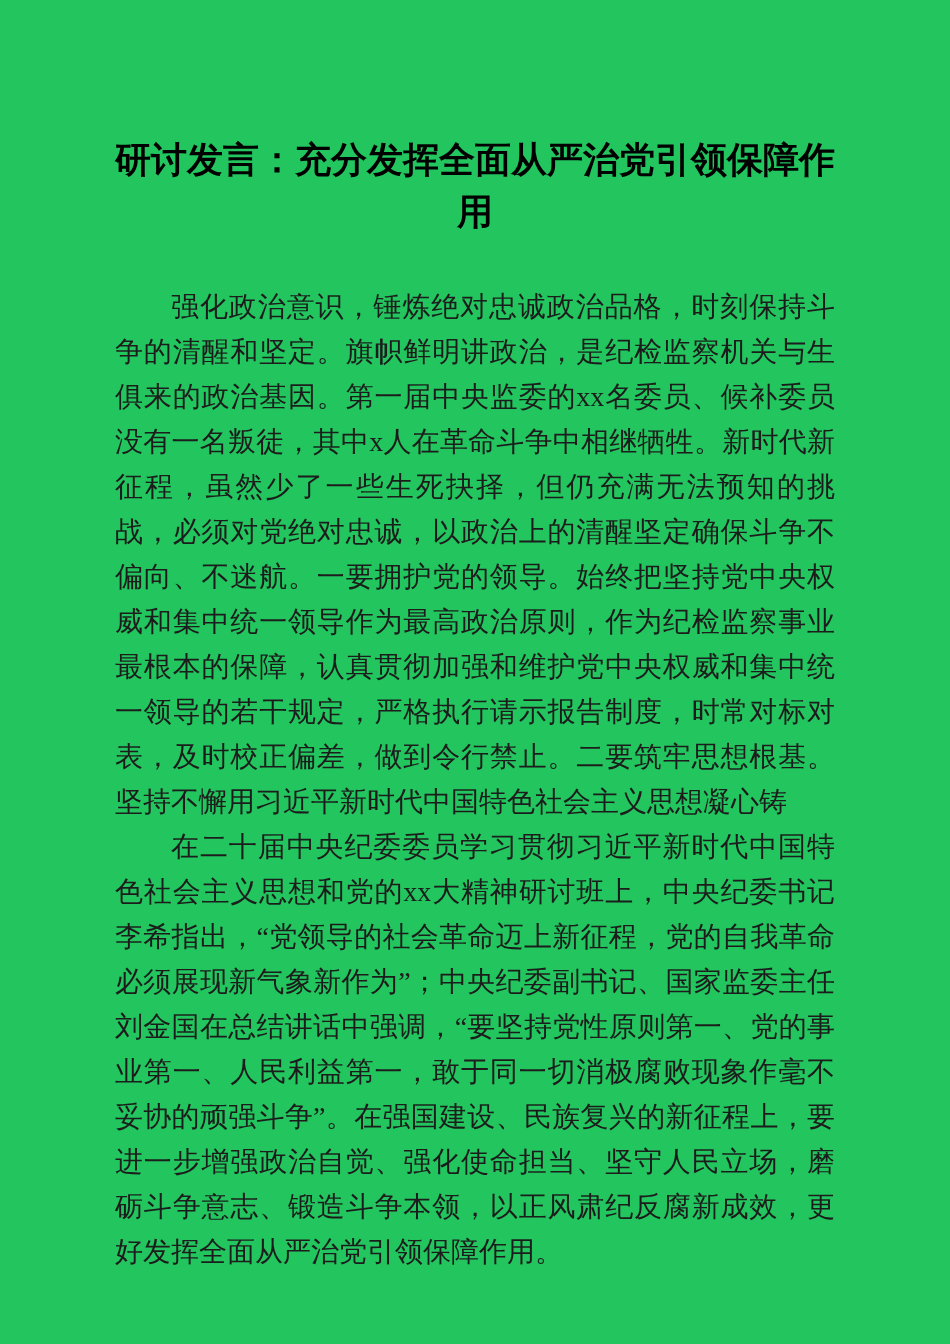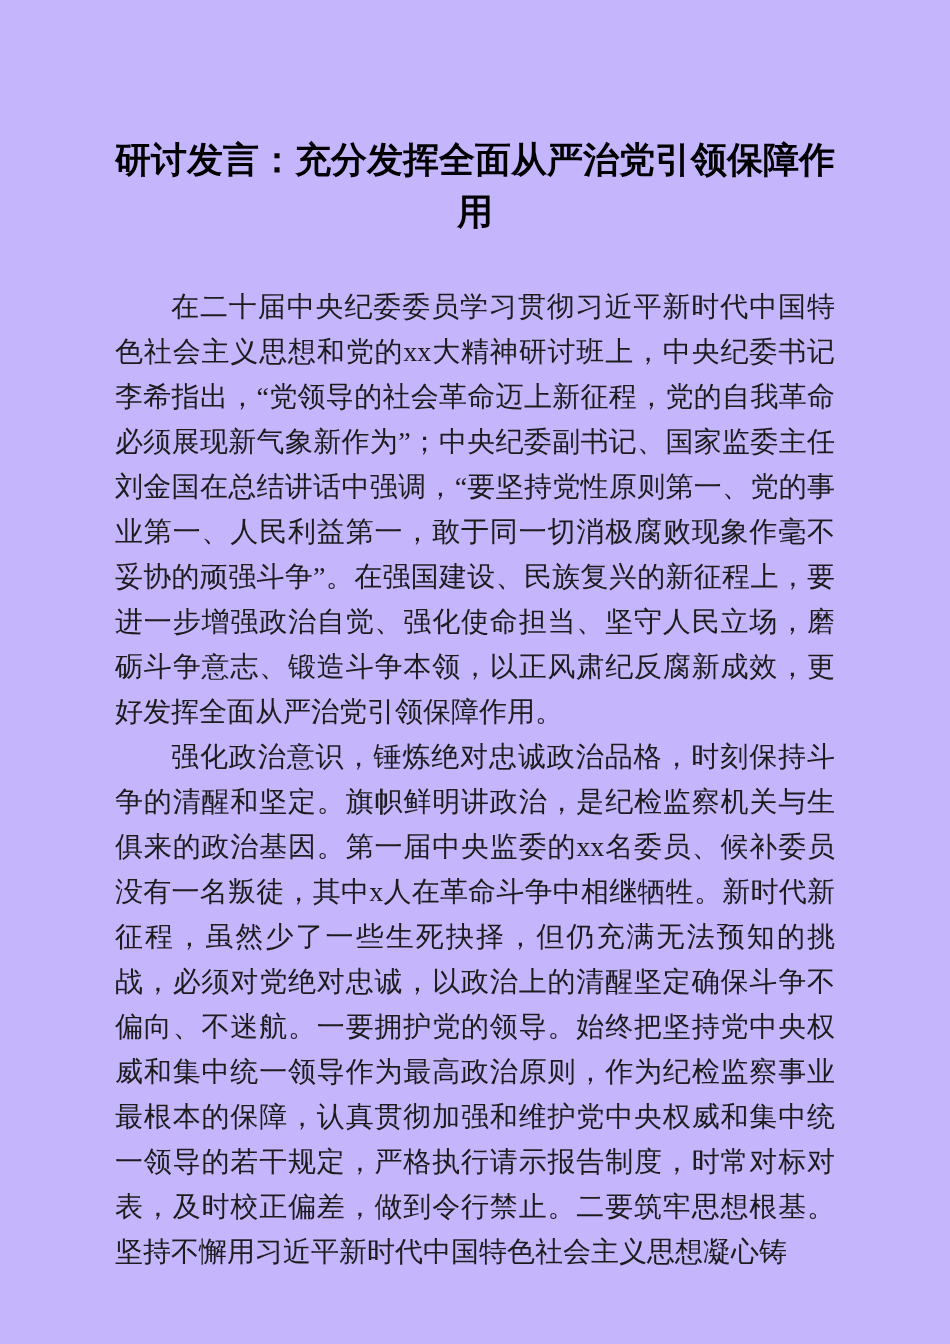--- a/index.html
+++ b/index.html
@@ -10,21 +10,21 @@
   body {
     width: 950px;
     height: 1344px;
     overflow: hidden;
   }
   .page {
     box-sizing: border-box;
     width: 950px;
     height: 1344px;
     padding: 134px 115px 0 115px;
-    background: #c4b5fd;
+    background: #22c55e;
   }
   .doc-title {
     margin: 0 0 46px 0;
     font-family: "Liberation Serif", "DejaVu Serif", serif;
     font-weight: 700;
     font-size: 36px;
     line-height: 52px;
     text-align: center;
     color: #000000;
   }
@@ -39,16 +39,16 @@
     word-break: normal;
     overflow-wrap: break-word;
   }
 </style>
 </head>
 <body>
 
 <div class="page">
   <h1 class="doc-title">研讨发言：充分发挥全面从严治党引领保障作用</h1>
   <div class="doc-body">
+    <p>强化政治意识，锤炼绝对忠诚政治品格，时刻保持斗争的清醒和坚定。旗帜鲜明讲政治，是纪检监察机关与生俱来的政治基因。第一届中央监委的xx名委员、候补委员没有一名叛徒，其中x人在革命斗争中相继牺牲。新时代新征程，虽然少了一些生死抉择，但仍充满无法预知的挑战，必须对党绝对忠诚，以政治上的清醒坚定确保斗争不偏向、不迷航。一要拥护党的领导。始终把坚持党中央权威和集中统一领导作为最高政治原则，作为纪检监察事业最根本的保障，认真贯彻加强和维护党中央权威和集中统一领导的若干规定，严格执行请示报告制度，时常对标对表，及时校正偏差，做到令行禁止。二要筑牢思想根基。坚持不懈用习近平新时代中国特色社会主义思想凝心铸</p>
     <p>在二十届中央纪委委员学习贯彻习近平新时代中国特色社会主义思想和党的xx大精神研讨班上，中央纪委书记李希指出，“党领导的社会革命迈上新征程，党的自我革命必须展现新气象新作为”；中央纪委副书记、国家监委主任刘金国在总结讲话中强调，“要坚持党性原则第一、党的事业第一、人民利益第一，敢于同一切消极腐败现象作毫不妥协的顽强斗争”。在强国建设、民族复兴的新征程上，要进一步增强政治自觉、强化使命担当、坚守人民立场，磨砺斗争意志、锻造斗争本领，以正风肃纪反腐新成效，更好发挥全面从严治党引领保障作用。</p>
-    <p>强化政治意识，锤炼绝对忠诚政治品格，时刻保持斗争的清醒和坚定。旗帜鲜明讲政治，是纪检监察机关与生俱来的政治基因。第一届中央监委的xx名委员、候补委员没有一名叛徒，其中x人在革命斗争中相继牺牲。新时代新征程，虽然少了一些生死抉择，但仍充满无法预知的挑战，必须对党绝对忠诚，以政治上的清醒坚定确保斗争不偏向、不迷航。一要拥护党的领导。始终把坚持党中央权威和集中统一领导作为最高政治原则，作为纪检监察事业最根本的保障，认真贯彻加强和维护党中央权威和集中统一领导的若干规定，严格执行请示报告制度，时常对标对表，及时校正偏差，做到令行禁止。二要筑牢思想根基。坚持不懈用习近平新时代中国特色社会主义思想凝心铸</p>
   </div>
 </div>
 
 </body></html>

